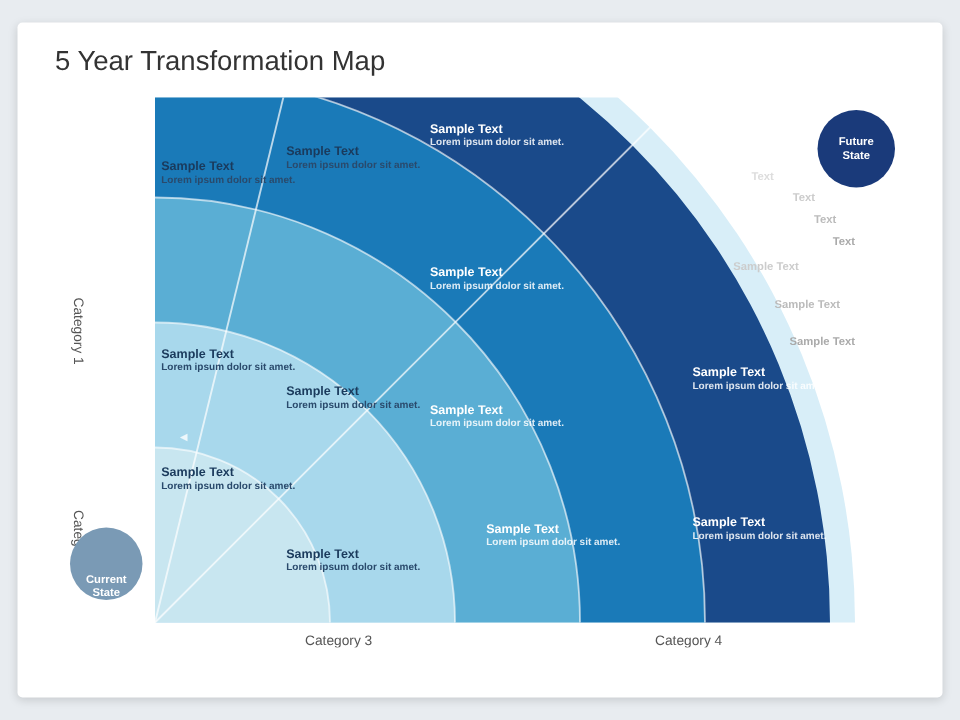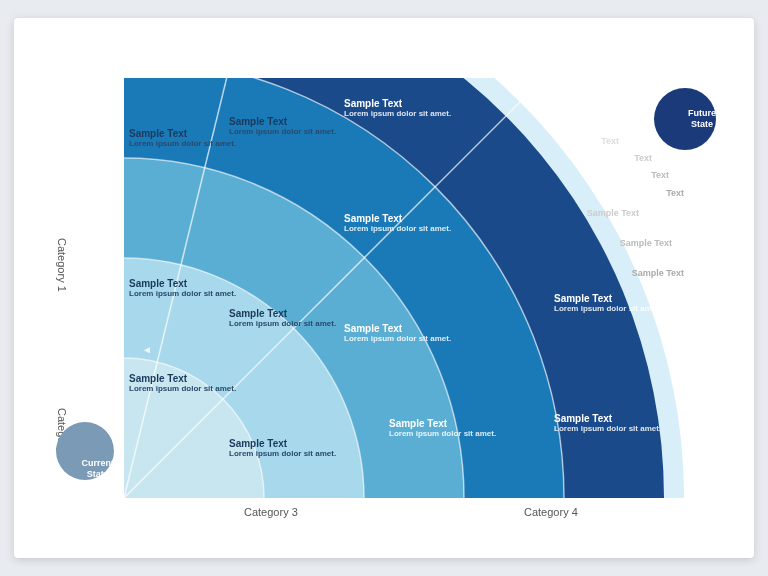--- a/index.html
+++ b/index.html
@@ -66,21 +66,21 @@
     .sector-text.medium .main { color: white; }
     .sector-text.medium .sub { color: rgba(255,255,255,0.85); }
     .sector-text.dark .main { color: white; }
     .sector-text.dark .sub { color: rgba(255,255,255,0.85); }
     
     .badge {
       position: absolute;
       border-radius: 50%;
       display: flex;
       align-items: center;
-      justify-content: flex-end;
+      justify-content: center;
       text-align: center;
       font-size: 9px;
       font-weight: 700;
       line-height: 1.2;
       color: white;
     }
     .badge-current {
       width: 58px;
       height: 58px;
       background: #7a9ab5;
@@ -92,20 +92,21 @@
       height: 62px;
       background: #1a3a7a;
       top: 10px;
       right: 18px;
     }
   </style>
 </head>
 <body>
 
 <div class="slide">
+  <h1 class="title">5 Year Transformation Map</h1>
 
   <div class="chart-area">
     <svg class="arc-container" viewBox="0 0 700 440" xmlns="http://www.w3.org/2000/svg">
 
       <path d="M 90 420 L 90 280 A 140 140 0 0 1 230 420 Z" fill="#c8e4f4" opacity="0.9"></path>
 
       <path d="M 90 420 L 90 180 A 240 240 0 0 1 330 420 Z" fill="#c8e4f4" opacity="0.7"></path>
 
       <path d="M 90 420 L 90 -140 A 560 560 0 0 1 650 420 Z" fill="#d8eef8"></path>
 

